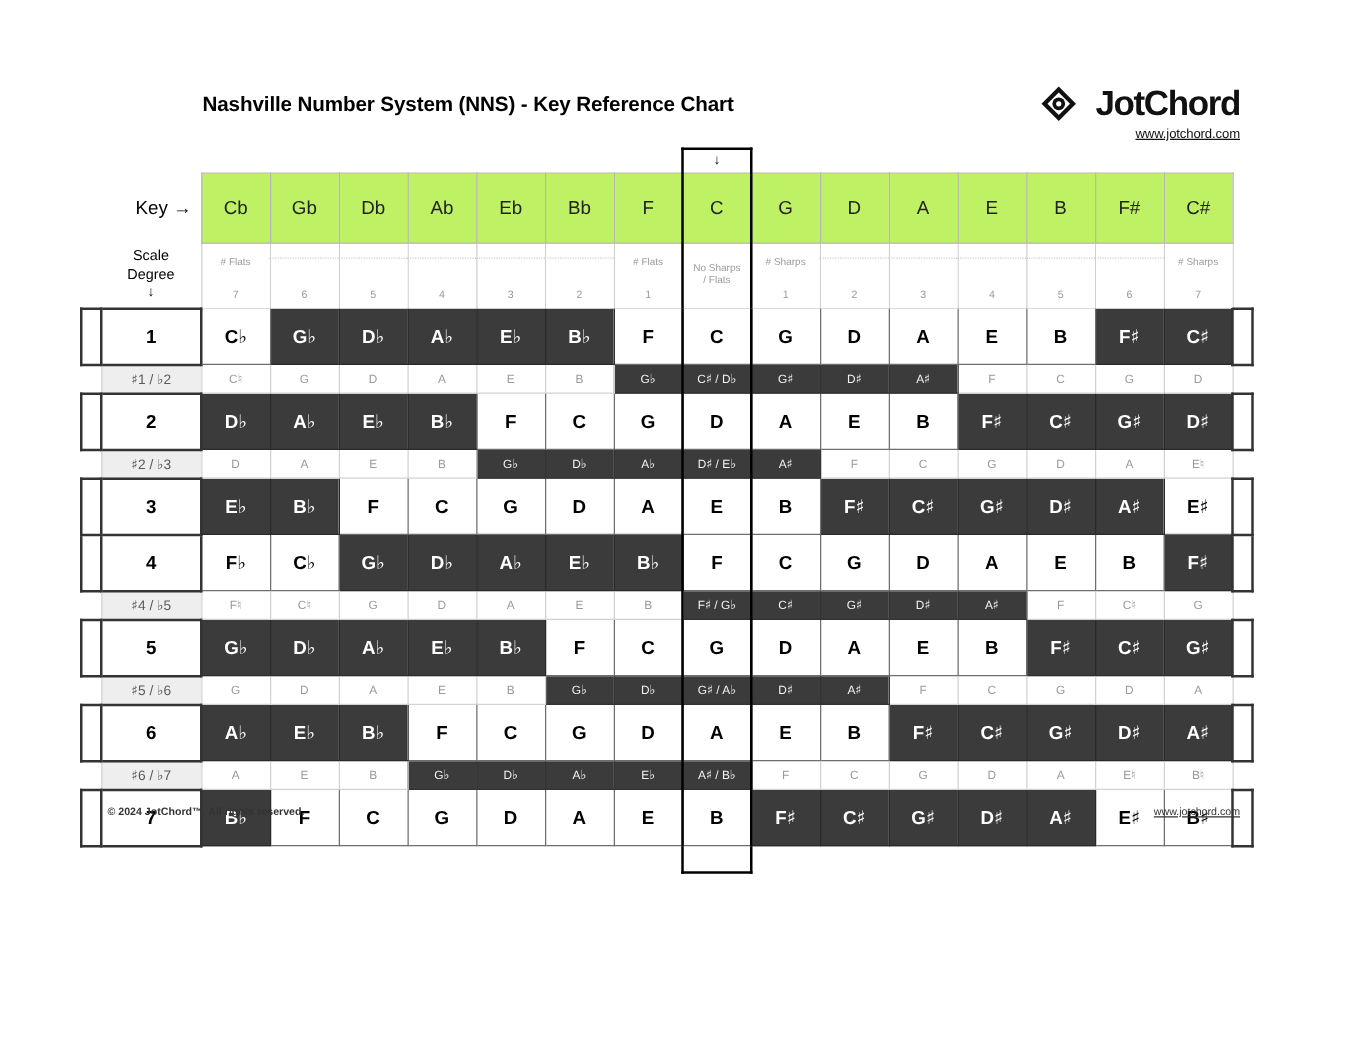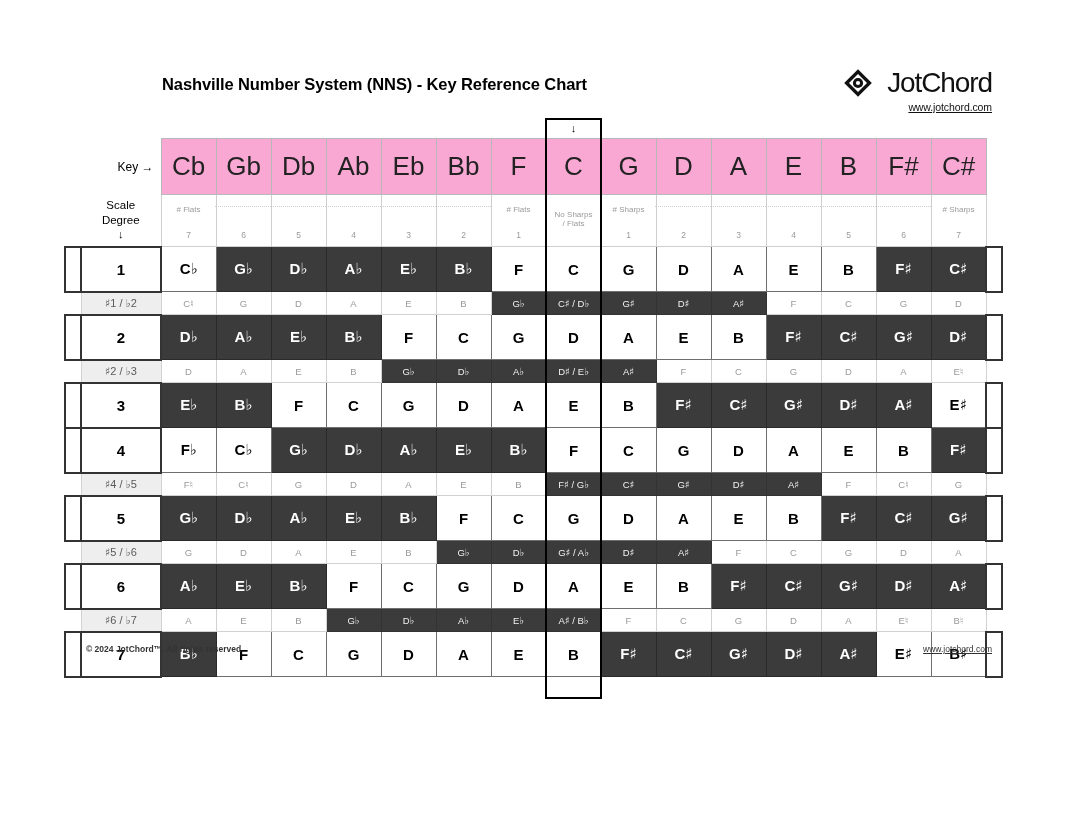--- a/index.html
+++ b/index.html
@@ -13,21 +13,21 @@
 
   
   .title {
     position: absolute; left: 162px; top: 75px;
     font-size: 16.5px; font-weight: bold; color: #000;
     letter-spacing: -0.1px; white-space: nowrap;
   }
   .brand { position: absolute; right: 88px; top: 68px; text-align: right; }
   .brand-row { display: flex; align-items: center; justify-content: flex-end; gap: 4px; }
   .brand-mark { width: 30px; height: 30px; display: block; }
-  .brand-name { font-size: 28px; font-weight: normal; color: #111; letter-spacing: -1.1px; line-height: 1; margin-left: 10px; }
+  .brand-name { font-size: 28px; font-weight: bold; color: #111; letter-spacing: -1.1px; line-height: 1; margin-left: 10px; }
   .brand-url {
     font-size: 10.5px; color: #111; text-decoration: underline;
     margin-top: 3px; display: block; letter-spacing: -0.1px;
   }
 
   
   .chart-wrap { position: absolute; left: 64px; top: 118px; }
   table.chart { border-collapse: collapse; table-layout: fixed; }
   table.chart td { padding: 0; margin: 0; }
 
@@ -38,30 +38,30 @@
 
   
   .arrowrow td { height: 20px; border: none; }
   .arrow-cell {
     text-align: center; font-size: 11px; color: #000; line-height: 20px;
   }
 
   
   .keyrow td { height: 56px; }
   .key-cell {
-    background: #f9a8d4;
+    background: #bef264;
     border: 1px solid #b8b8b8;
     text-align: center;
-    font-size: 26px; color: #222;
+    font-size: 15px; color: #222;
     vertical-align: middle;
   }
   .label-cell {
     border: none; background: transparent;
     text-align: right; padding-right: 7px !important;
-    font-size: 12px; color: #000; vertical-align: middle;
+    font-size: 15px; color: #000; vertical-align: middle;
     white-space: nowrap;
   }
 
   
   .accrow td { height: 52px; }
   .acc-cell {
     background: #ffffff;
     border: 1px solid #cfcfcf;
     text-align: center; vertical-align: middle;
     font-size: 8px; color: #9a9a9a;

